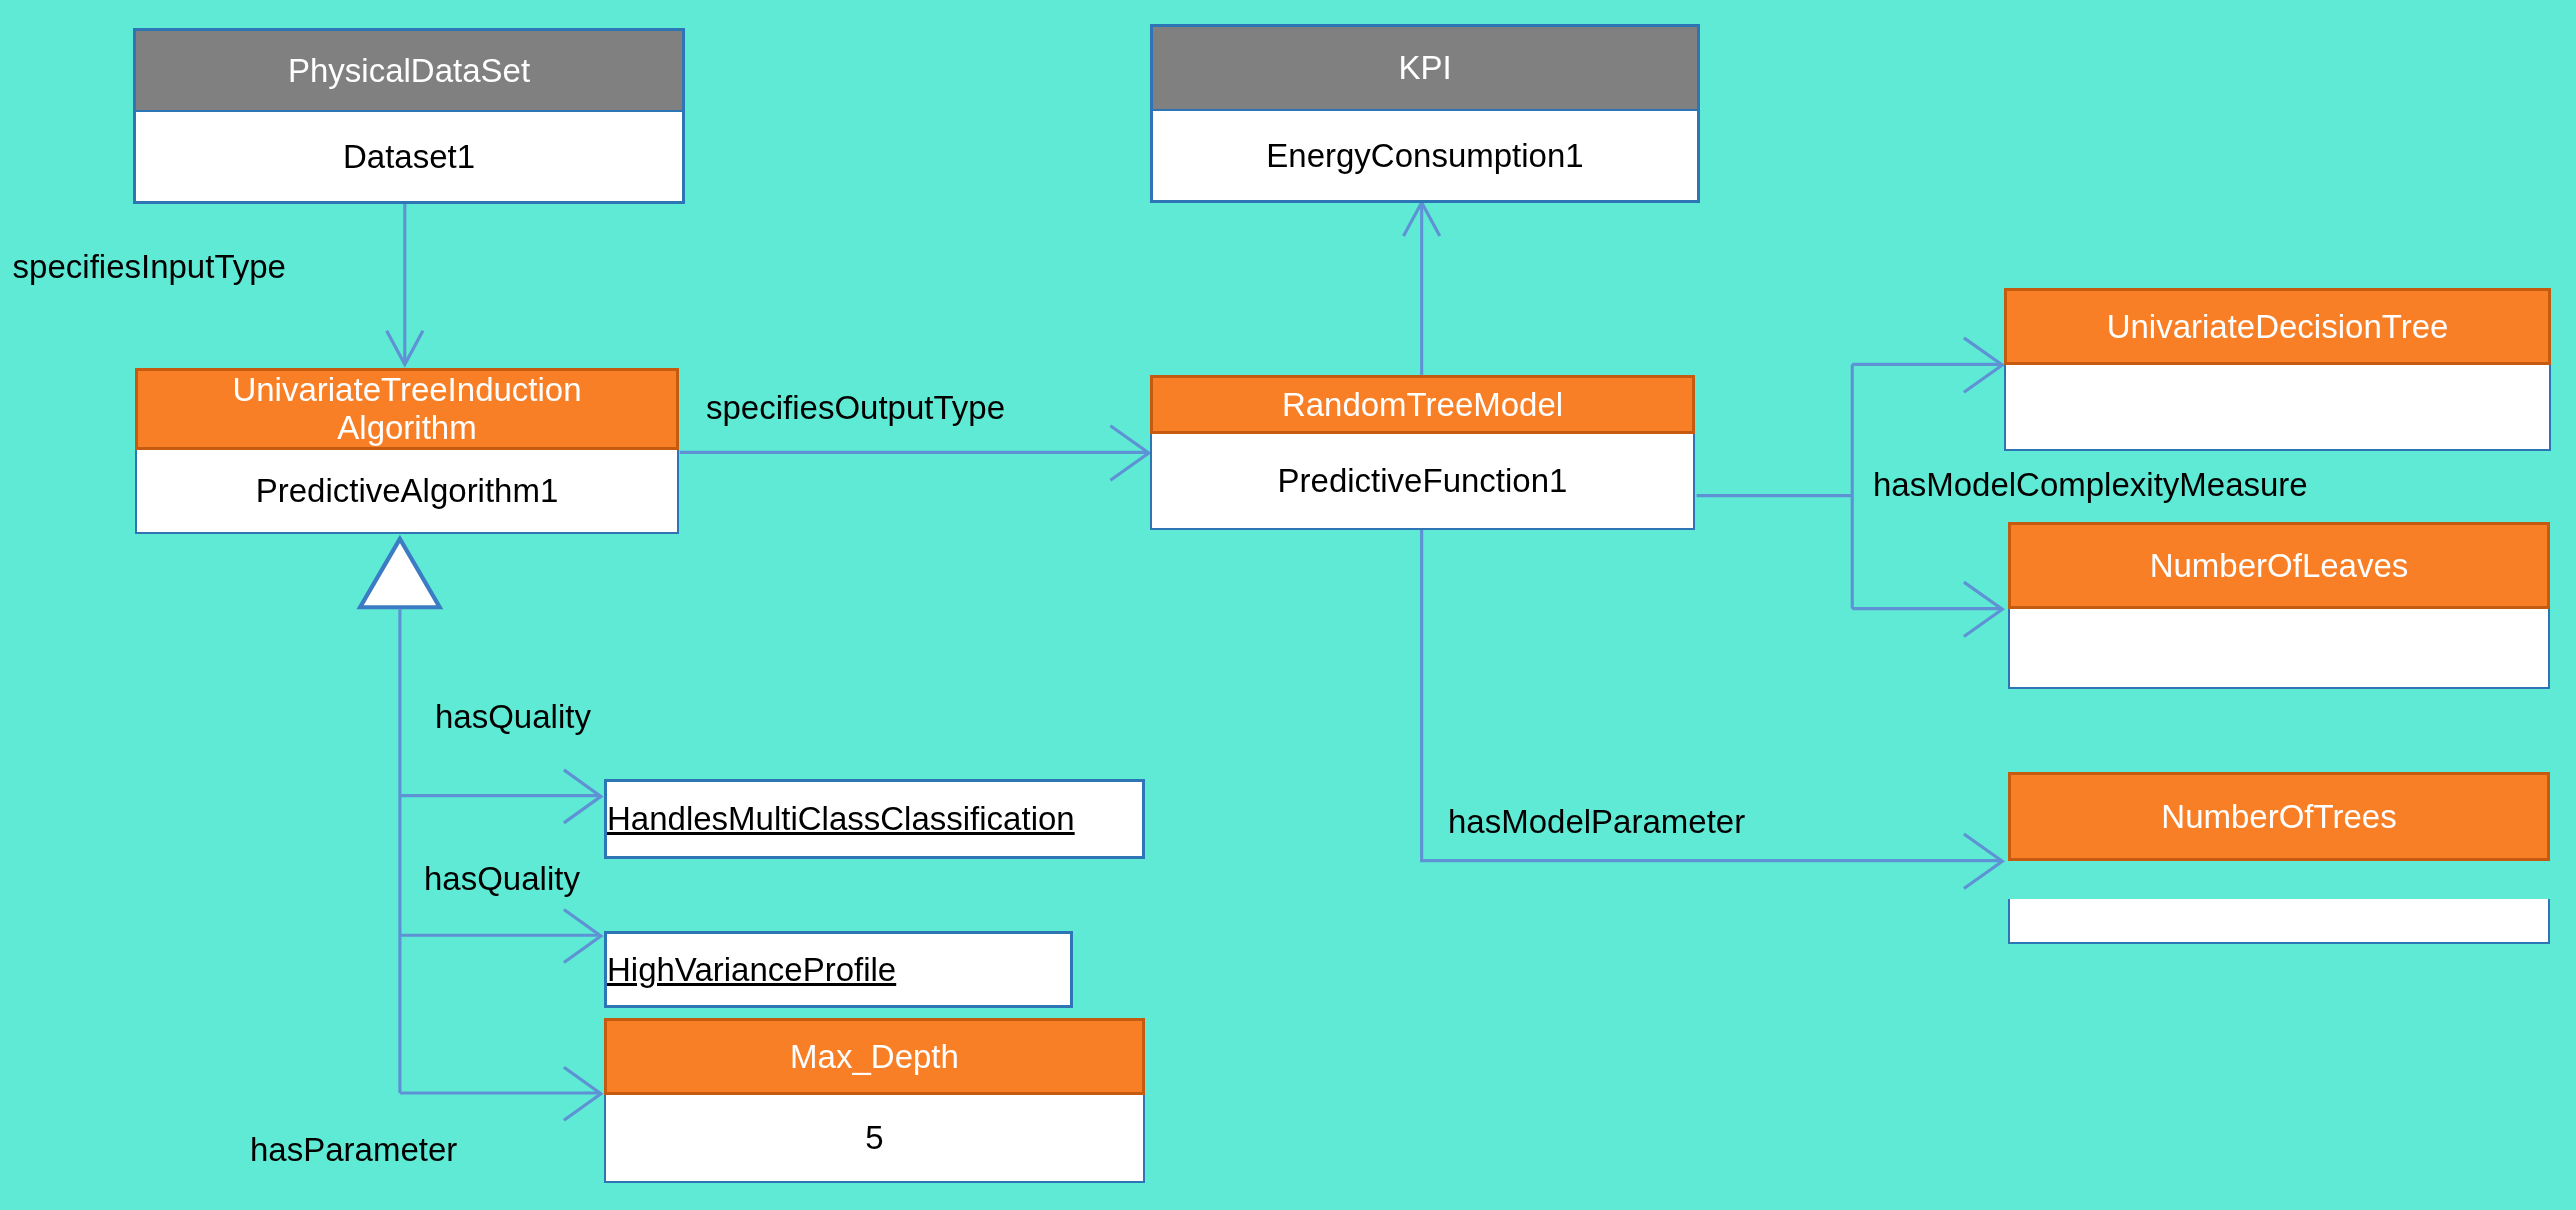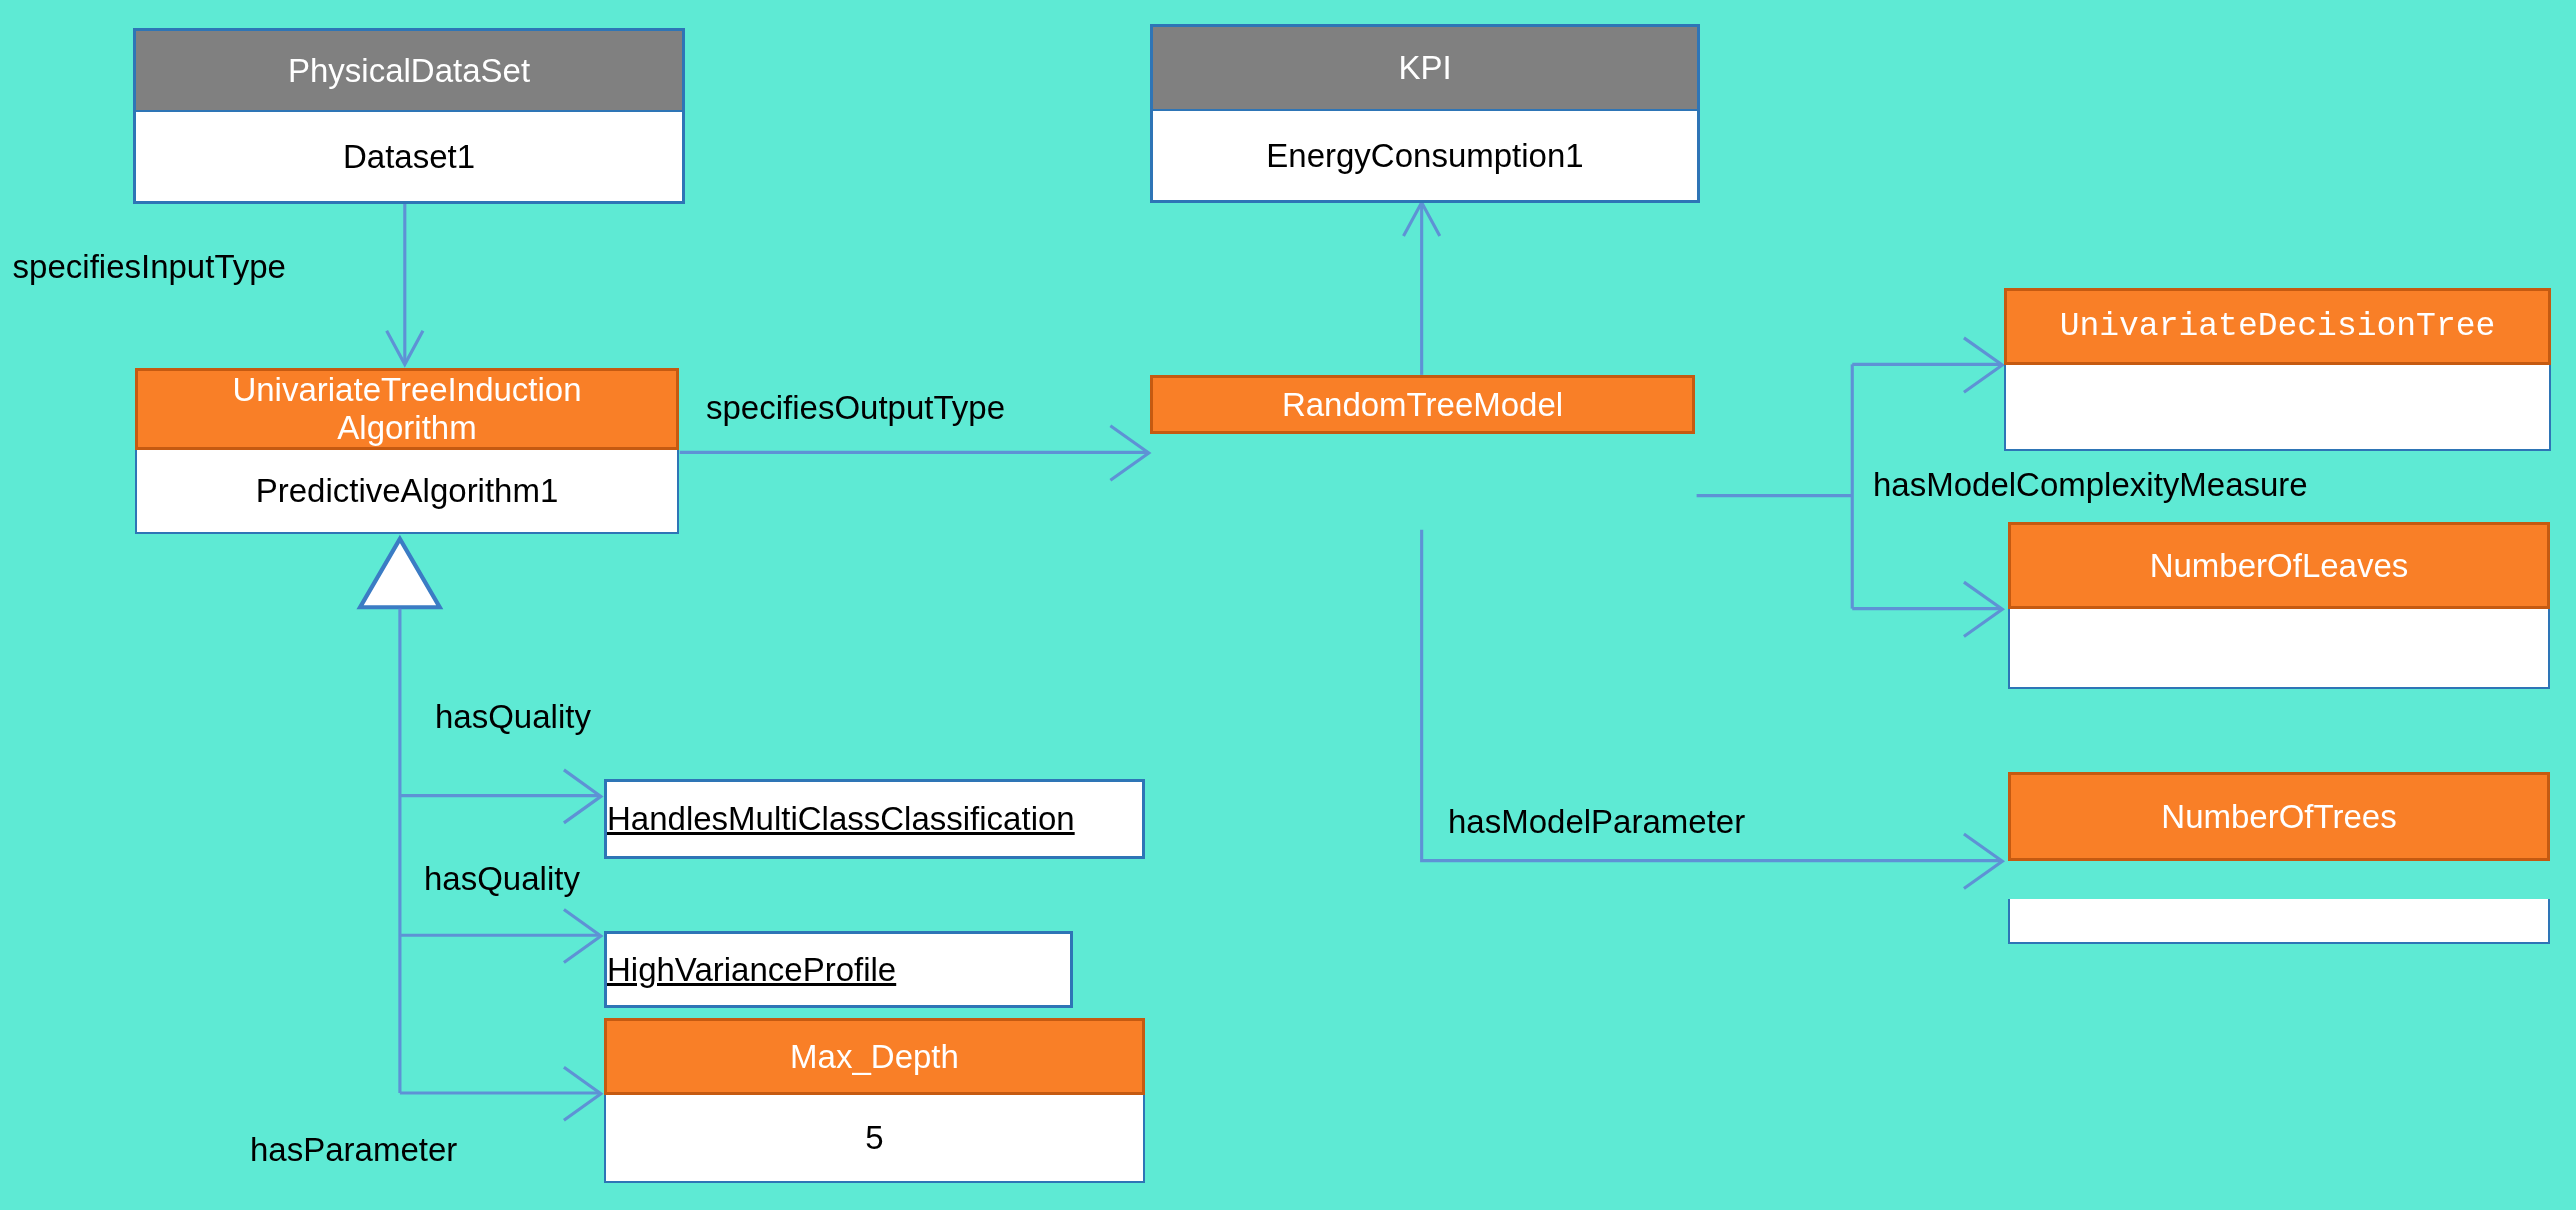--- a/index.html
+++ b/index.html
@@ -41,21 +41,21 @@
   
   #n-physical{left:133px;top:28px;width:546px;height:170px;}
   #n-physical .hdr{height:81px;}
   #n-kpi{left:1150px;top:24.4px;width:544px;height:173px;}
   #n-kpi .hdr{height:84px;}
   #n-utia{left:135px;top:368px;width:544px;height:166px;}
   #n-utia .hdr{height:82px;}
   #n-rtm{left:1150px;top:375px;width:545px;height:155px;}
   #n-rtm .hdr{height:59px;}
   #n-udt{left:2004px;top:288px;width:547px;height:163px;}
-  #n-udt .hdr{height:77px;font-family:Liberation Mono, monospace;}
+  #n-udt .hdr{height:77px;}
   #n-nol{left:2008px;top:522px;width:542px;height:167px;}
   #n-nol .hdr{height:87px;}
   #n-not{left:2008px;top:772px;width:542px;height:172px;gap:38px;}
   #n-not .hdr{height:89px;}
   #n-maxd{left:604px;top:1018px;width:541px;height:165px;}
   #n-maxd .hdr{height:77px;}
   #q-hmcc{left:604px;top:756px;width:541px;height:80px;}
   #q-hvp{left:604px;top:908px;width:469px;height:77px;}
 
   #l-sit{left:12.6px;top:248px;}
@@ -114,20 +114,21 @@
   </div>
 
   <div id="n-utia" class="node orangebox">
     <div class="hdr orange">UnivariateTreeInduction
 Algorithm</div>
     <div class="bdy">PredictiveAlgorithm1</div>
   </div>
 
   <div id="n-rtm" class="node orangebox">
     <div class="hdr orange">RandomTreeModel</div>
+    <div class="bdy">PredictiveFunction1</div>
   </div>
 
   <div id="n-udt" class="node orangebox">
     <div class="hdr orange">UnivariateDecisionTree</div>
     <div class="bdy"></div>
   </div>
 
   <div id="n-nol" class="node orangebox">
     <div class="hdr orange">NumberOfLeaves</div>
     <div class="bdy"></div>

